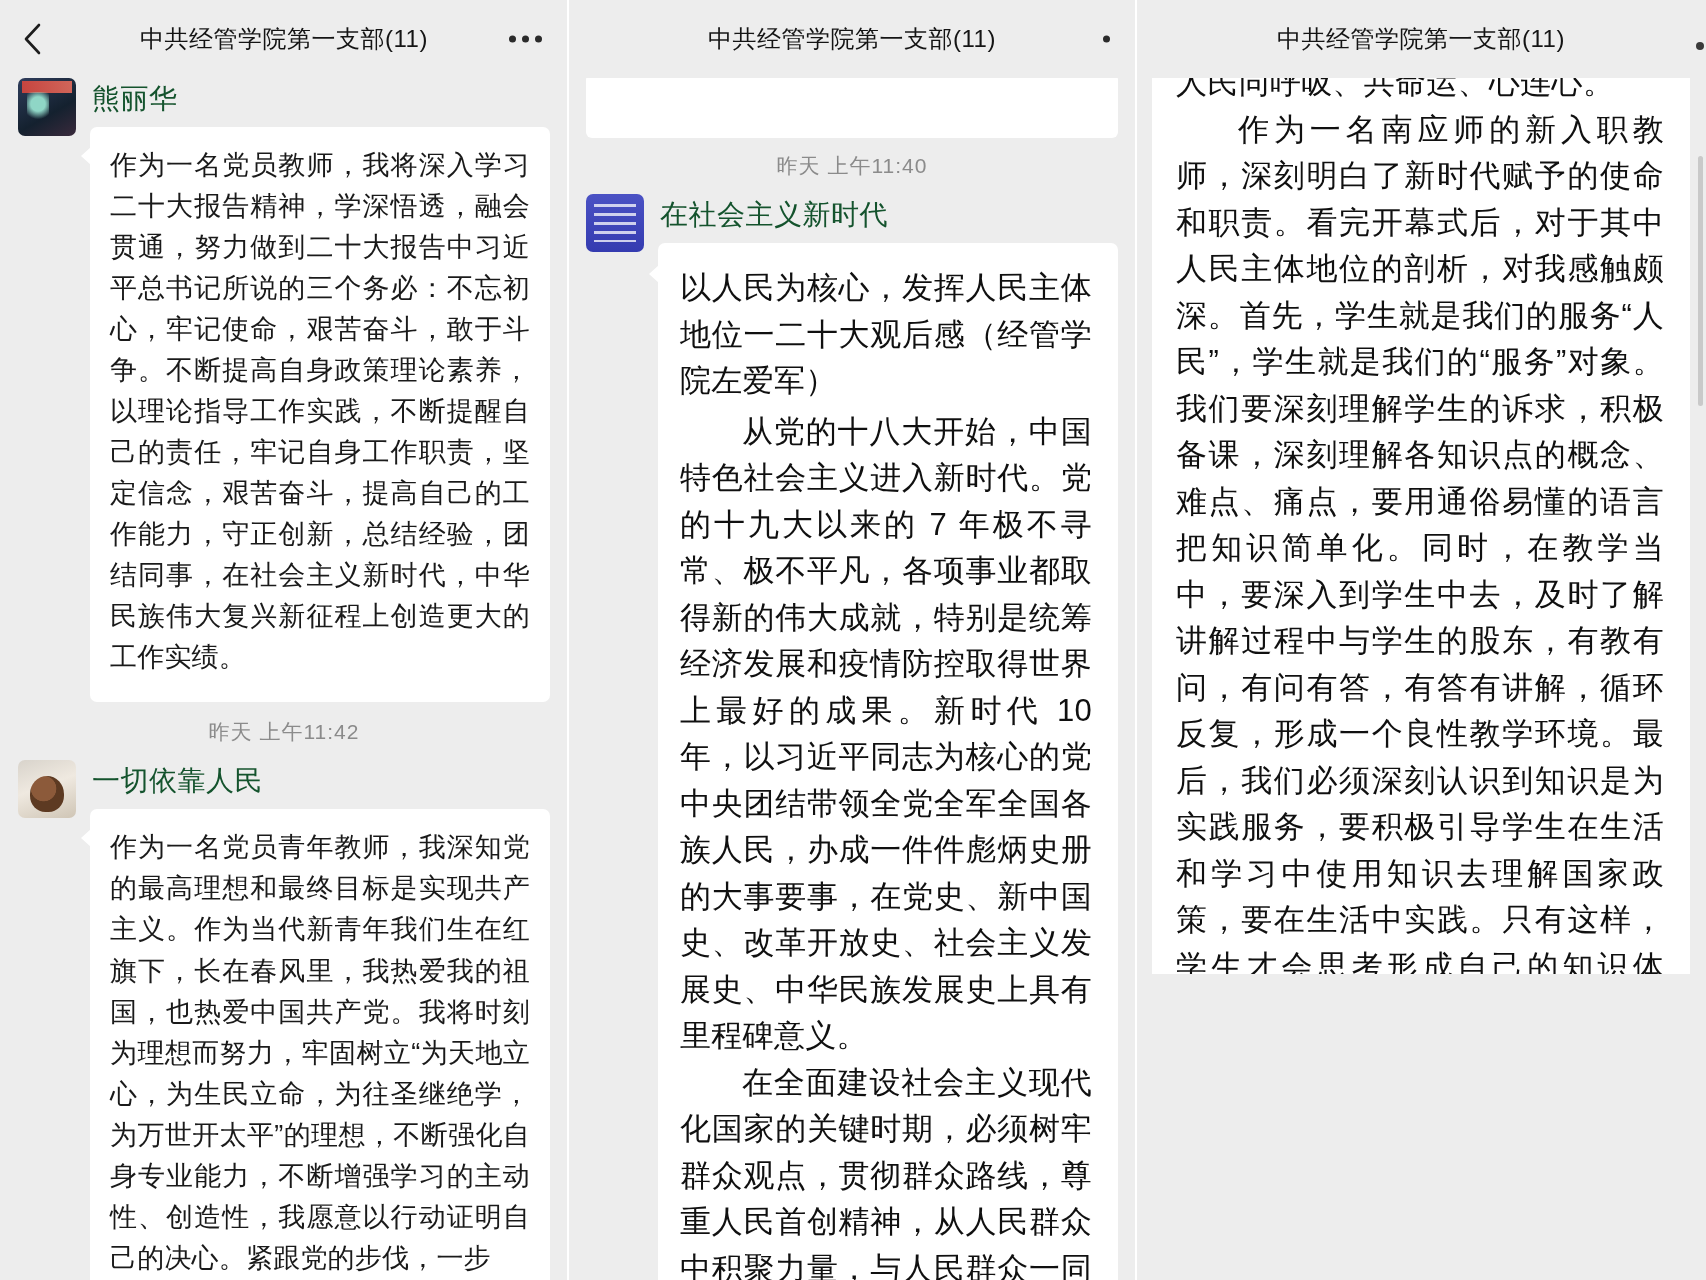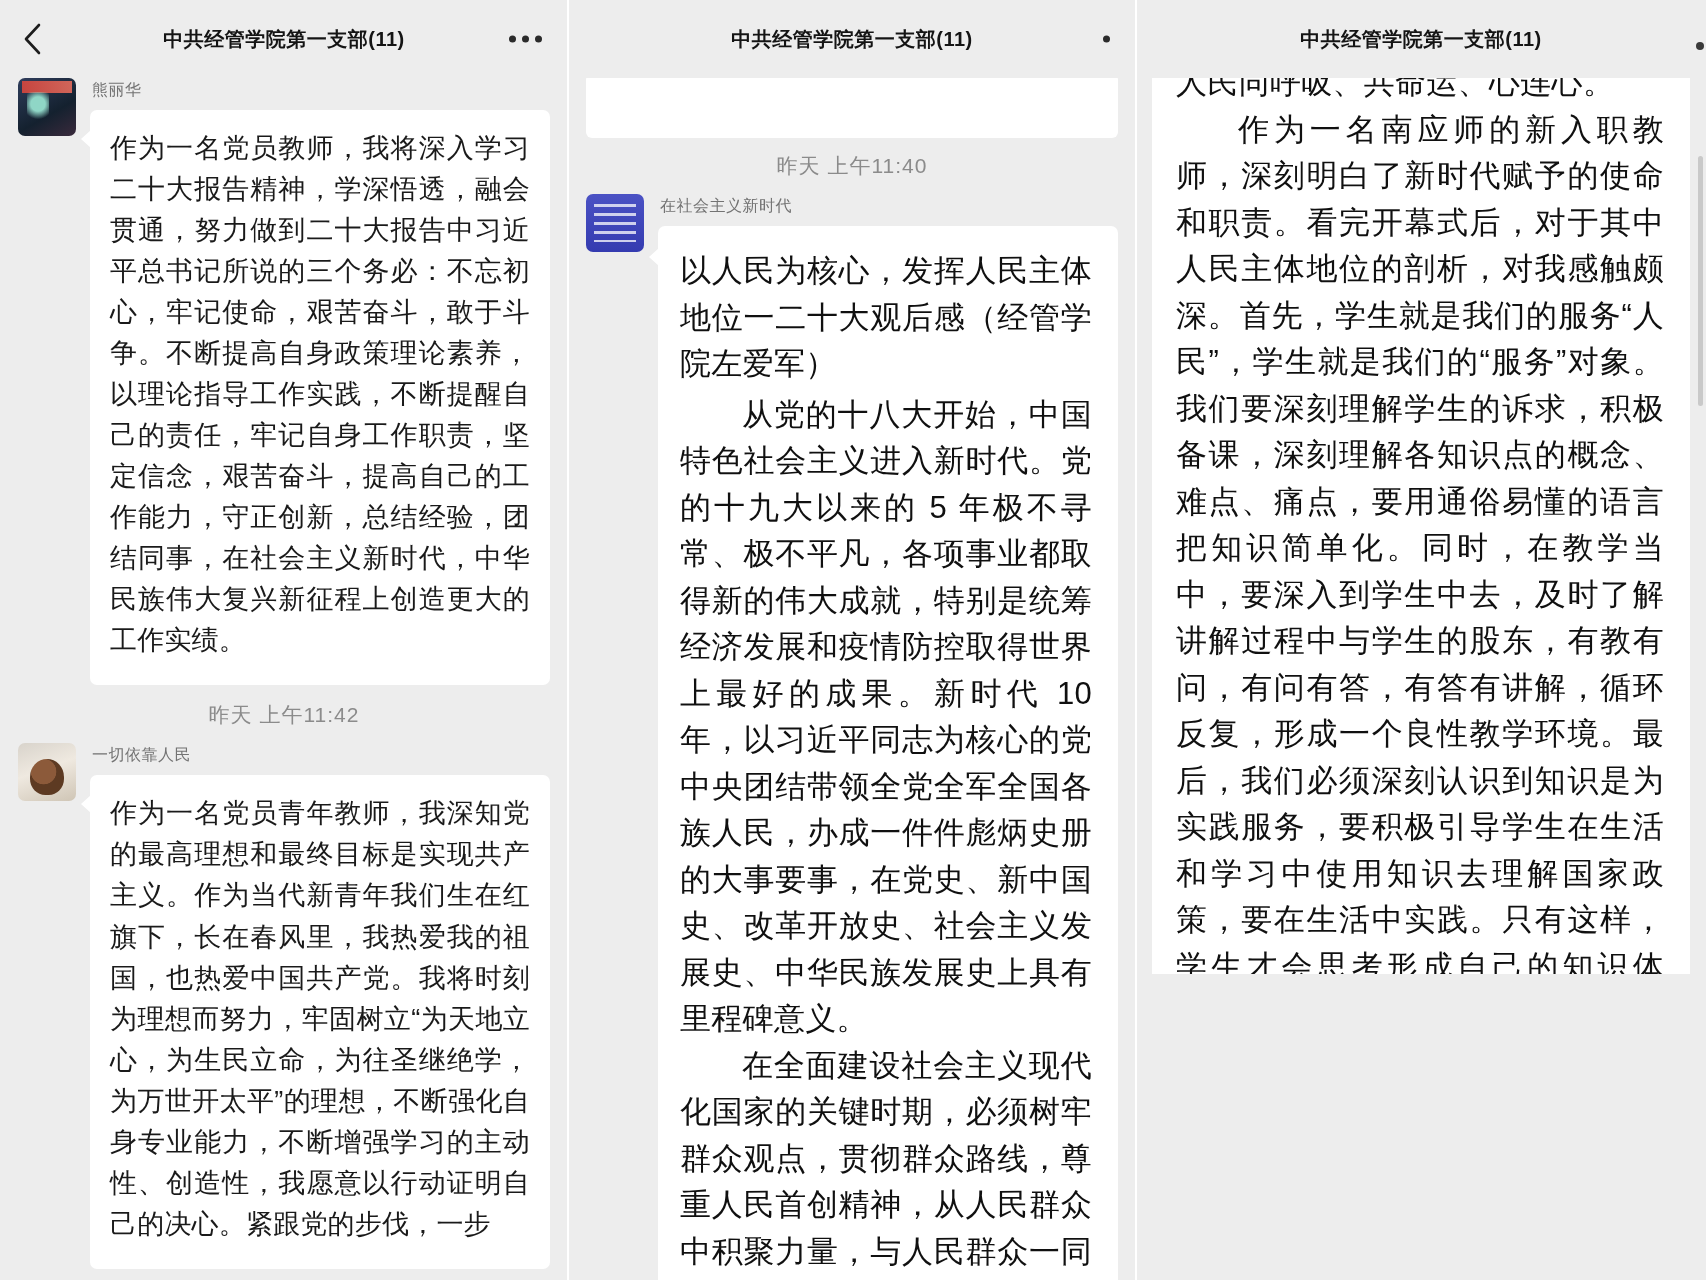--- a/index.html
+++ b/index.html
@@ -39,24 +39,24 @@
   
   .header {
     position: relative;
     height: 78px;
     background: #ededed;
     display: flex;
     align-items: center;
     justify-content: center;
   }
   .header-title {
-    font-size: 20px;
+    font-size: 24px;
     color: #141414;
     letter-spacing: 0.5px;
-    font-weight: 700;
+    font-weight: 400;
     white-space: nowrap;
   }
   .back-icon {
     position: absolute;
     left: 22px;
     top: 50%;
     transform: translateY(-50%);
     width: 22px;
     height: 34px;
     cursor: pointer;
@@ -147,22 +147,22 @@
     background: radial-gradient(circle at 40% 35%, #8c5a3a 0 40%, #5d3a22 42% 100%);
   }
   .av-c { background: linear-gradient(180deg,#4b52c4 0%, #343bb0 100%); }
   .av-c::after{
     content:"";
     position:absolute; left:8px; top:10px; width:42px; height:38px;
     background: repeating-linear-gradient(180deg, rgba(255,255,255,.75) 0 3px, rgba(255,255,255,0) 3px 9px);
   }
   .msg-col { flex: 1 1 auto; min-width: 0; }
   .sender {
-    font-size: 16px;
-    color: #737373;
+    font-size: 28px;
+    color: #14532d;
     margin: 2px 0 9px 2px;
     letter-spacing: .5px;
   }
   .bubble {
     background: #ffffff;
     border-radius: 7px;
     padding: 18px 20px 24px 20px;
     position: relative;
     font-size: 27px;
     line-height: 1.52;
@@ -295,21 +295,21 @@
     <div class="chat-body">
       <div class="doc-top-white"></div>
       <div class="timestamp" style="margin-top:74px;">昨天 上午11:40</div>
 
       <div class="msg-row">
         <div class="avatar av-c"></div>
         <div class="msg-col">
           <div class="sender">在社会主义新时代</div>
           <div class="doc-bubble">
             <p class="doc-title">以人民为核心，发挥人民主体地位一二十大观后感（经管学院左爱军）</p>
-            <p class="doc-p">从党的十八大开始，中国特色社会主义进入新时代。党的十九大以来的 5 年极不寻常、极不平凡，各项事业都取得新的伟大成就，特别是统筹经济发展和疫情防控取得世界上最好的成果。新时代 10 年，以习近平同志为核心的党中央团结带领全党全军全国各族人民，办成一件件彪炳史册的大事要事，在党史、新中国史、改革开放史、社会主义发展史、中华民族发展史上具有里程碑意义。</p>
+            <p class="doc-p">从党的十八大开始，中国特色社会主义进入新时代。党的十九大以来的 7 年极不寻常、极不平凡，各项事业都取得新的伟大成就，特别是统筹经济发展和疫情防控取得世界上最好的成果。新时代 10 年，以习近平同志为核心的党中央团结带领全党全军全国各族人民，办成一件件彪炳史册的大事要事，在党史、新中国史、改革开放史、社会主义发展史、中华民族发展史上具有里程碑意义。</p>
             <p class="doc-p">在全面建设社会主义现代化国家的关键时期，必须树牢群众观点，贯彻群众路线，尊重人民首创精神，从人民群众中积聚力量，与人民群众一同奋斗、共创伟业。我们要坚持全心全意为人民服务的根本宗旨，坚持一切为了人民、一切依靠人民，从群众中来、到群众中去，始终保持同人民群众的血肉联系，始终接受人民批评和监督，始终同人民同呼吸、共命运、心连心。</p>
           </div>
         </div>
       </div>
     </div>
   </div>
 
   <div class="panel panel-3">
     <div class="header">
       <div class="header-title">中共经管学院第一支部(11)</div>

